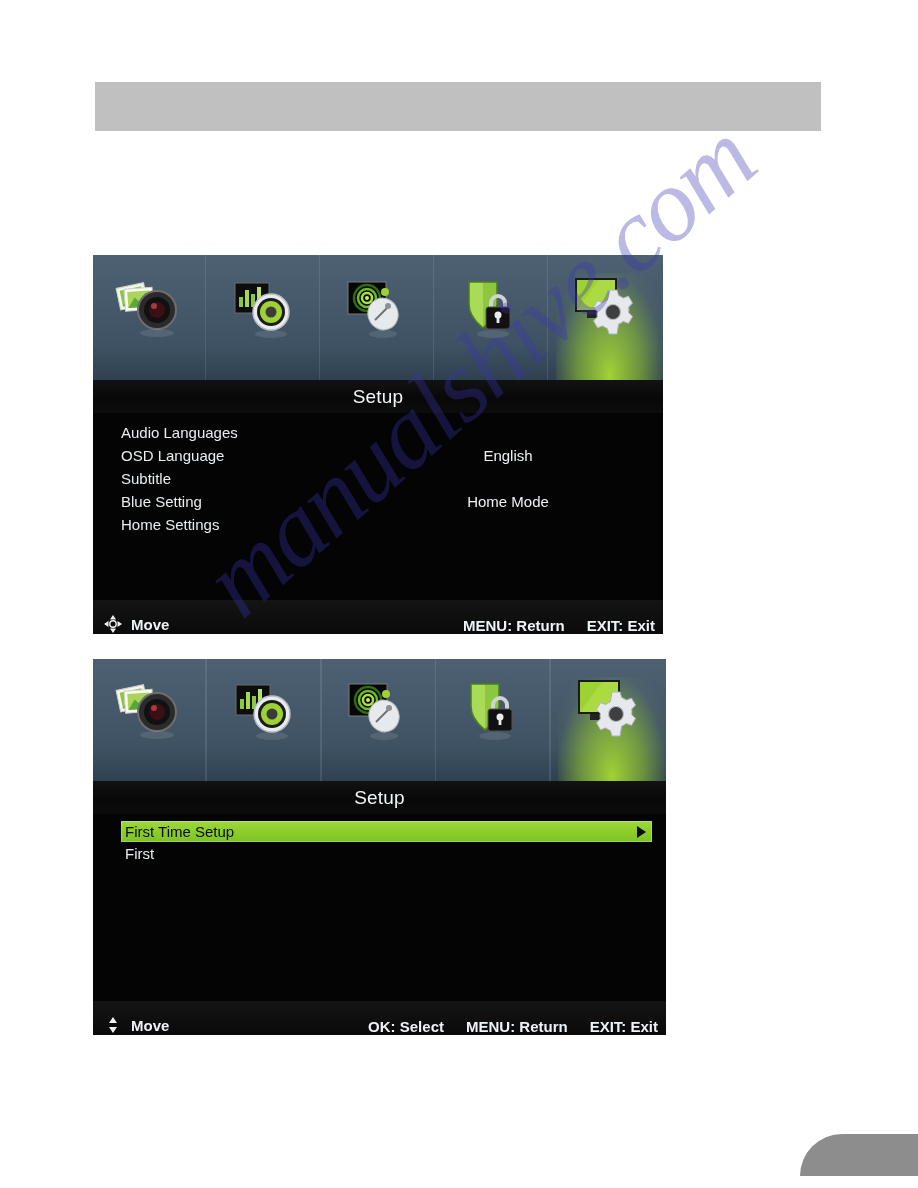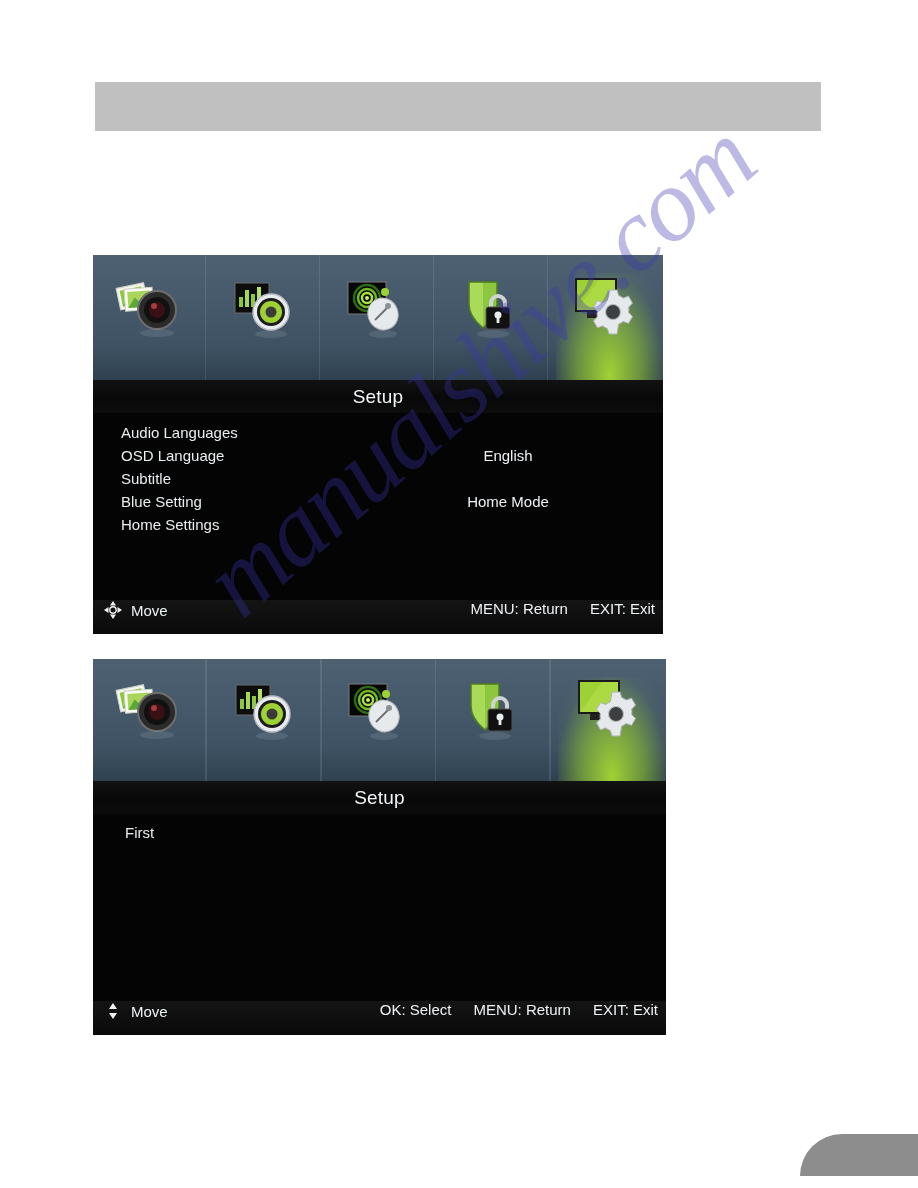--- a/index.html
+++ b/index.html
@@ -191,23 +191,24 @@
   .menu-row--plain { margin-left: 28px; }
   .menu-row--plain .menu-label { left: 4px; }
 
   
   .osd-footer {
     position: absolute;
     left: 0; right: 0; bottom: 0;
     height: 34px;
     background: linear-gradient(180deg, #141414 0%, #0a0a0a 100%);
     display: flex;
-    align-items: flex-start;
+    align-items: flex-end;
     color: #eef3f6;
     font-size: 15px;
+    font-weight: bold;
   }
   .footer-left {
     display: flex;
     align-items: center;
     gap: 8px;
     padding-left: 10px;
   }
   .footer-right {
     margin-left: auto;
     display: flex;
@@ -463,20 +464,24 @@
           </g>
         </svg>
       </span>
     </div>
 
   </div>
 
   <div class="osd-title">Setup</div>
 
   <div class="osd-body">
+    <div class="menu-row menu-row--highlight">
+      <span class="menu-label">First Time Setup</span>
+      <span class="row-arrow"></span>
+    </div>
     <div class="menu-row menu-row--plain">
       <span class="menu-label">First</span>
     </div>
   </div>
 
   <div class="osd-footer">
     <div class="footer-left">
       <span class="hint-icon">
         <svg viewBox="0 0 20 20">
           <polygon points="10,2 14,8 6,8" fill="#f0f3f5"></polygon>

